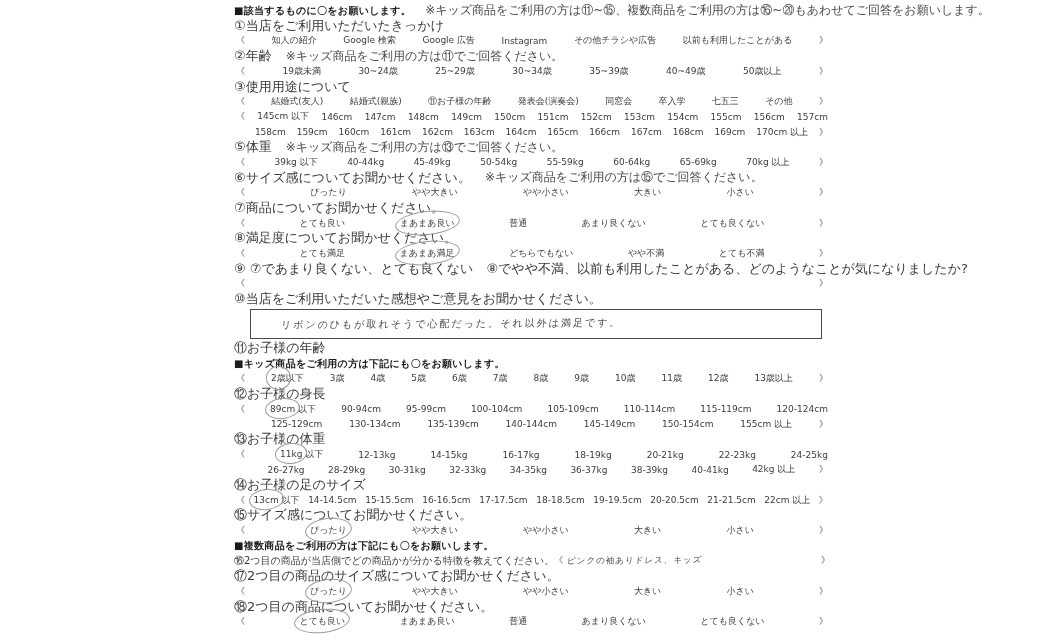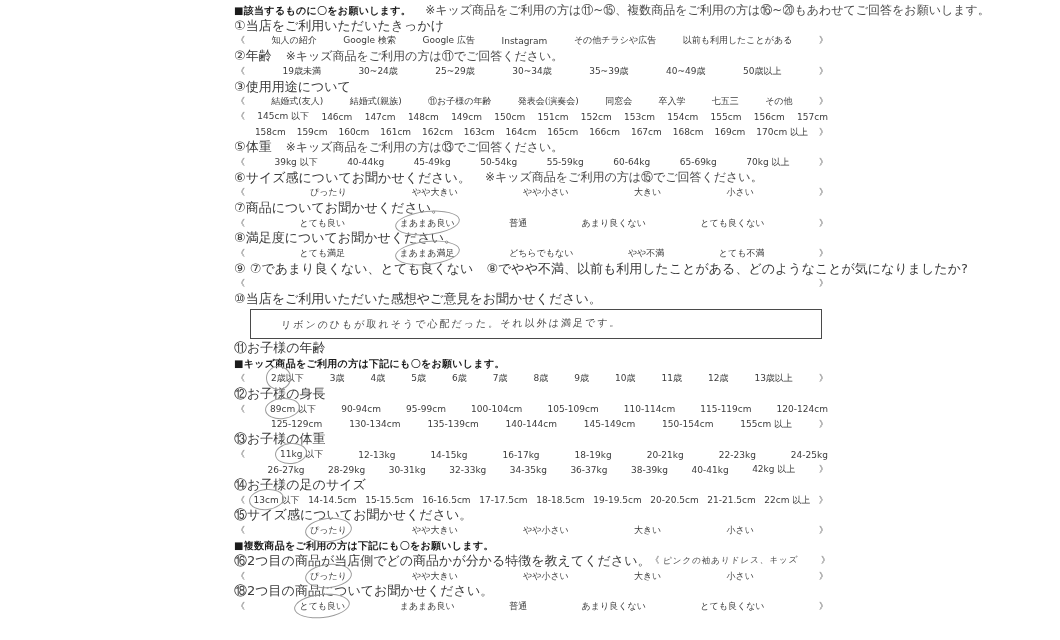--- a/index.html
+++ b/index.html
@@ -4,21 +4,21 @@
 <style>
   html,body{margin:0;padding:0;background:#fff;}
   .page{position:relative;width:1060px;height:640px;background:#ffffff;overflow:hidden;
         font-family:"DejaVu Sans",sans-serif;color:#3d3d3d;}
   .content{position:absolute;left:234px;top:3px;width:596px;}
   .line{height:15.2px;display:flex;align-items:center;white-space:nowrap;overflow:visible;}
   .row{justify-content:space-between;padding:0 2px;}
   .hd{font-weight:bold;color:#1b1b1b;font-size:10px;letter-spacing:.3px;}
   .note{margin-left:14px;font-size:12px;color:#4a4a4a;}
   .lab span:first-child{font-size:13px;color:#3a3a3a;}
-  .qtext{font-size:13px;color:#3a3a3a;}
+  .qtext{font-size:10px;color:#3a3a3a;}
   .br{color:#555;font-size:9px;min-width:8px;}
   .opt{position:relative;font-size:9px;color:#3c3c3c;}
   .circled{position:relative;display:inline-block;}
   .circled::after{content:"";position:absolute;left:-5px;top:-6px;
       width:calc(100% + 8px);height:calc(100% + 9px);
       border:1.2px solid #9b9b9b;border-radius:50%;
       transform:rotate(-6deg);pointer-events:none;}
   .cbox{height:28px;border:1.1px solid #4a4a4a;margin:2px 8px 2px 16px;
         display:flex;align-items:center;padding-left:30px;background:#fff;}
   .hw{display:inline-block;color:#4a4a4a;font-size:10px;letter-spacing:2px;
@@ -282,20 +282,23 @@
       </div>
       <div class="line">
         <span class="hd">■複数商品をご利用の方は下記にも〇をお願いします。</span>
       </div>
       <div class="line">
         <span class="qtext">⑯2つ目の商品が当店側でどの商品かが分かる特徴を教えてください。</span>
         <span class="br">《</span>
         <span class="hw inline-hw">ピンクの袖ありドレス、キッズ</span>
         <span class="br end">》</span>
       </div>
+      <div class="line lab">
+        <span class="qtext">⑰2つ目の商品のサイズ感についてお聞かせください。</span>
+      </div>
       <div class="line row">
         <span class="br">《</span>
         <span class="opt"><span class="circled">ぴったり</span></span>
         <span class="opt"><span>やや大きい</span></span>
         <span class="opt"><span>やや小さい</span></span>
         <span class="opt"><span>大きい</span></span>
         <span class="opt"><span>小さい</span></span>
         <span class="br">》</span>
       </div>
       <div class="line lab">

